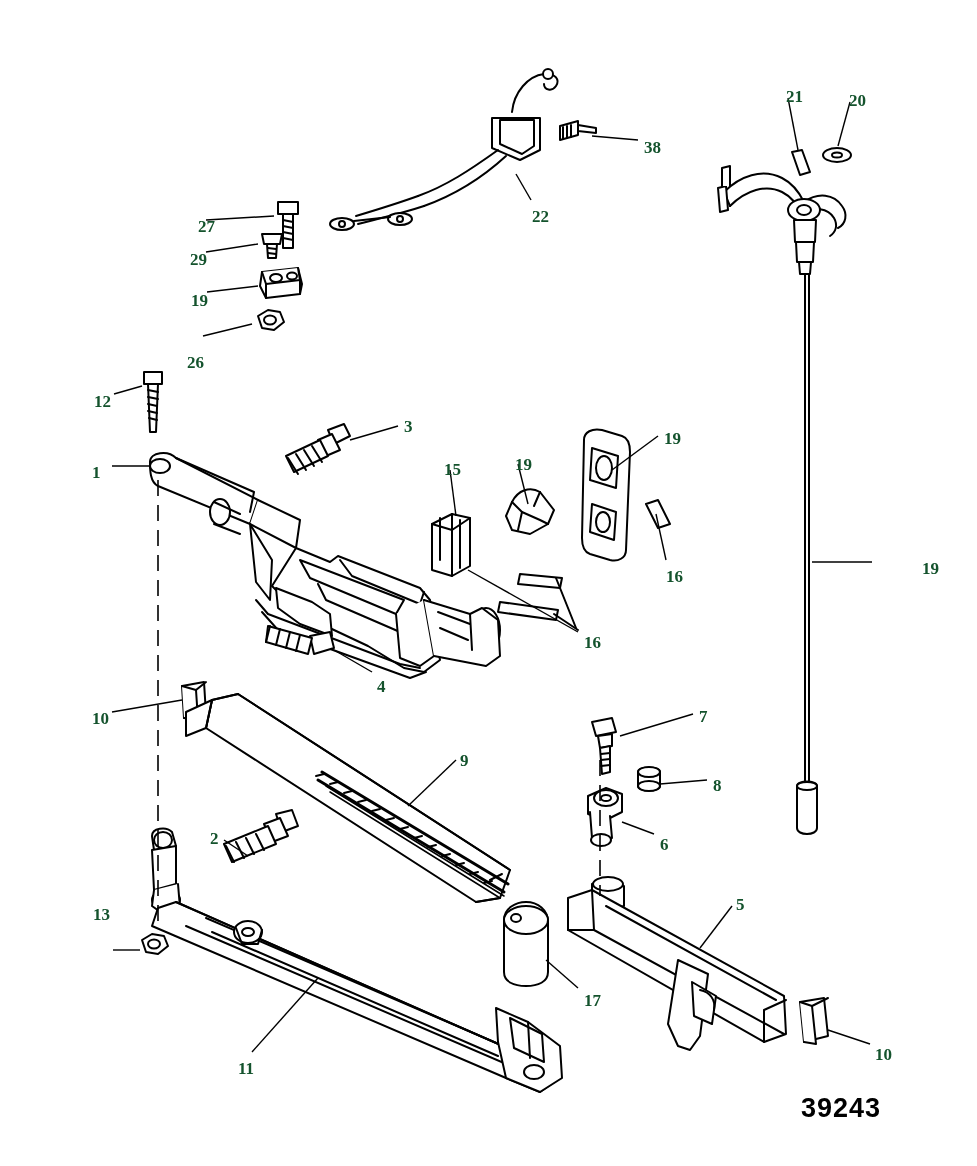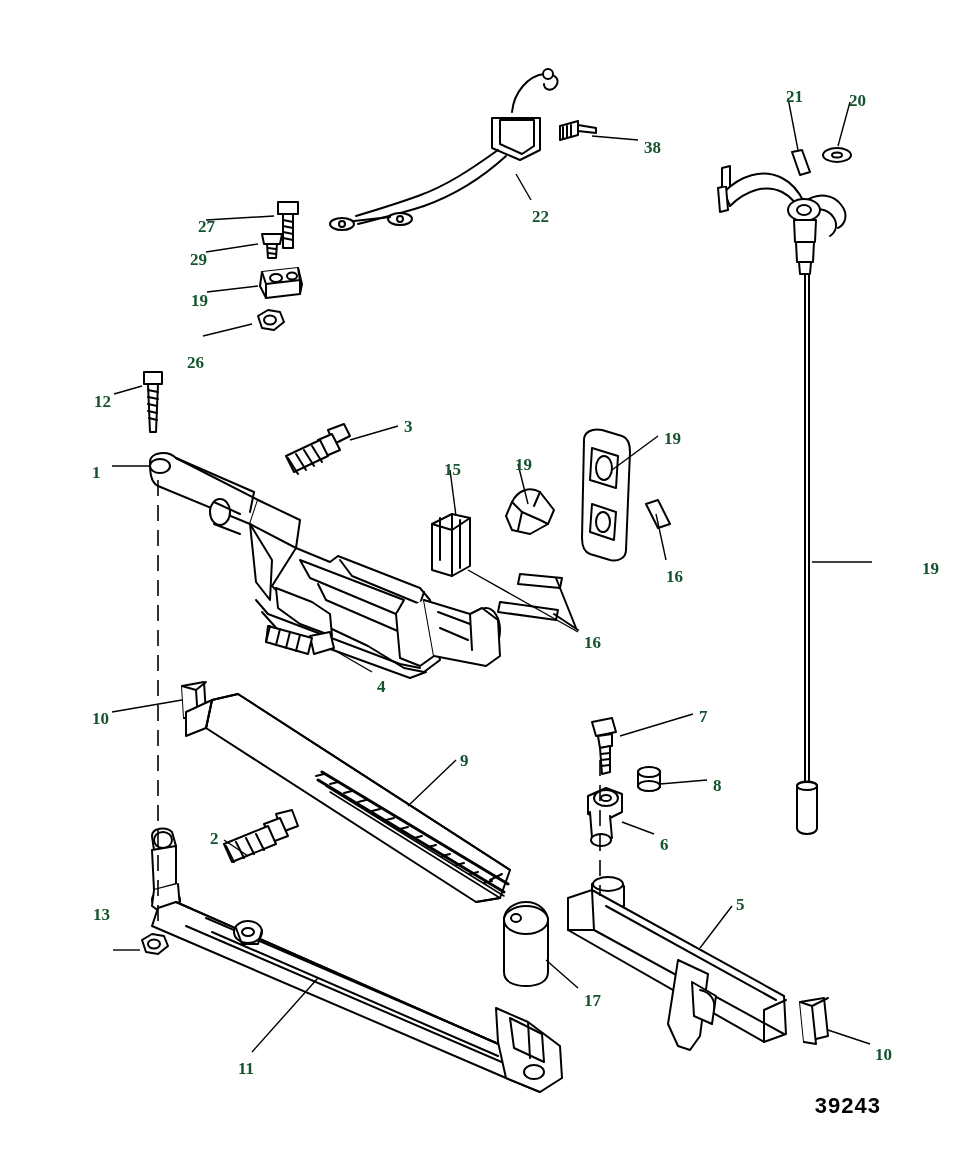--- a/index.html
+++ b/index.html
@@ -31,21 +31,21 @@
     font-weight: 700;
     color: #14532d;
     line-height: 1;
     white-space: nowrap;
   }
   #drawing-number {
     position: absolute;
     right: 96px;
     top: 1093px;
     font-family: "Liberation Sans", sans-serif;
-    font-size: 22px;
+    font-size: 27px;
     font-weight: 700;
     letter-spacing: 1px;
     color: #000000;
   }
 </style>
 </head>
 <body>
 
 <div id="page">
 

